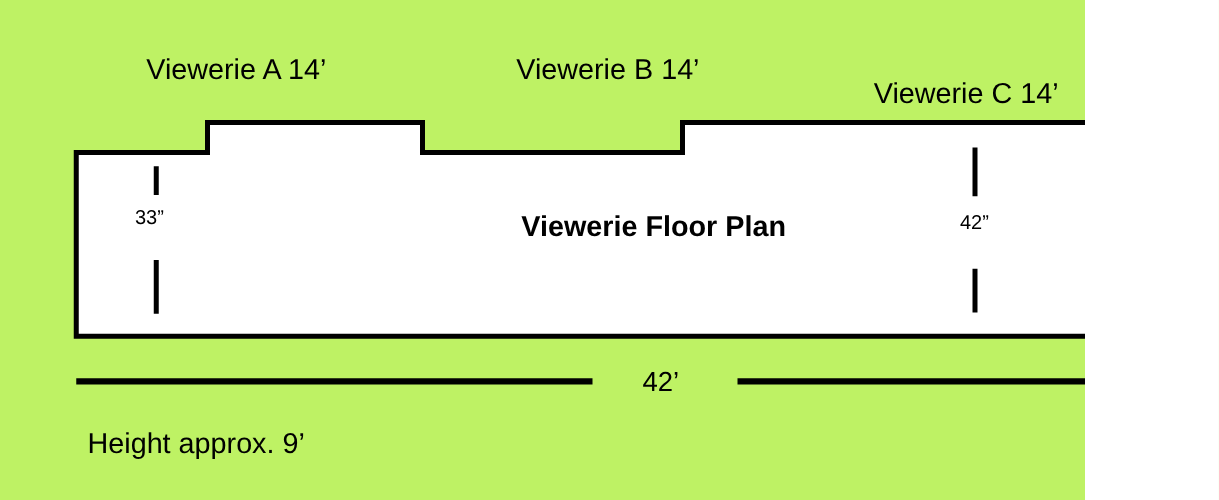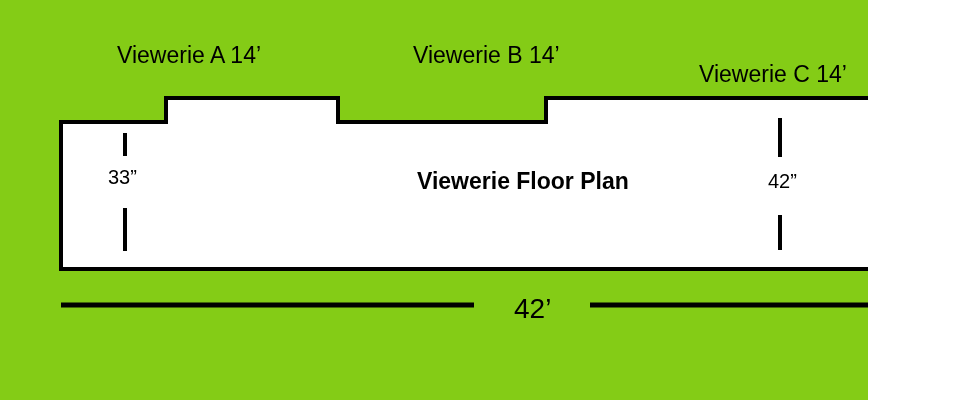--- a/index.html
+++ b/index.html
@@ -9,21 +9,21 @@
     background: #ffffff;
   }
   body {
     font-family: "Liberation Sans", sans-serif;
     color: #000000;
   }
   #canvas {
     position: relative;
     width: 868px;
     height: 400px;
-    background: #84cc16;
+    background: #bef264;
     overflow: hidden;
   }
   #plan-svg {
     position: absolute;
     left: 0;
     top: 0;
     width: 975px;
     height: 400px;
     display: block;
   }
@@ -41,32 +41,32 @@
   #room-label-a { left: 117px; }
   #room-label-b { left: 413px; }
   #room-label-c { left: 699px; margin-top: 19px; }
   #plan-title {
     font-size: 23px;
     left: 417px;
     top: 170px;
     font-weight: bold;
   }
   .inner-dim {
-    font-size: 20px;
+    font-size: 16px;
   }
   #dim-left-text {
     left: 108px;
     top: 167px;
   }
   #dim-right-text {
     left: 768px;
     top: 171px;
   }
   #overall-dim-text {
-    font-size: 28px;
+    font-size: 22px;
     left: 514px;
     top: 295px;
   }
   #height-note {
     font-size: 23px;
     left: 70px;
     top: 343px;
   }
 </style>
 </head>
@@ -92,14 +92,15 @@
   <div class="label room-label" id="room-label-b">Viewerie B 14’</div>
   <div class="label room-label" id="room-label-c">Viewerie C 14’</div>
 
   <div class="label" id="plan-title">Viewerie Floor Plan</div>
 
   <div class="label inner-dim" id="dim-left-text">33”</div>
   <div class="label inner-dim" id="dim-right-text">42”</div>
 
   <div class="label" id="overall-dim-text">42’</div>
 
+  <div class="label" id="height-note">Height approx. 9’</div>
 
 </div>
 
 </body></html>

